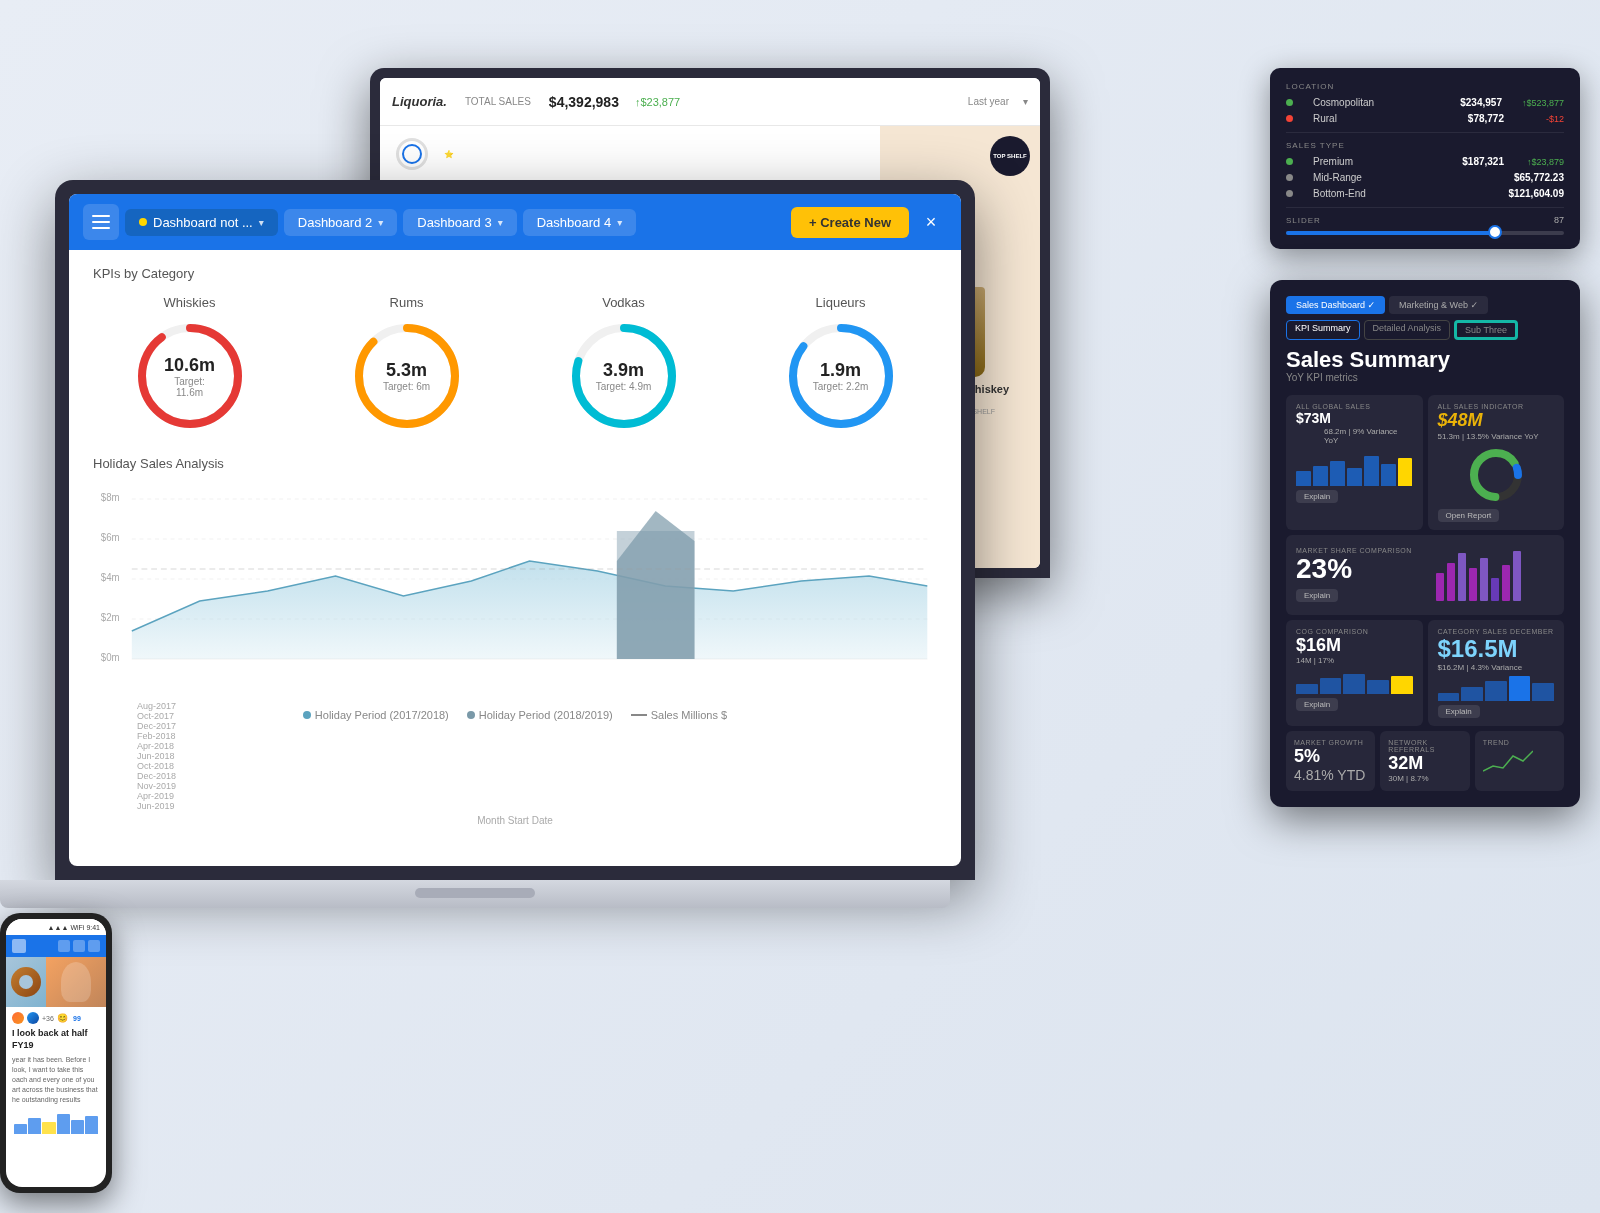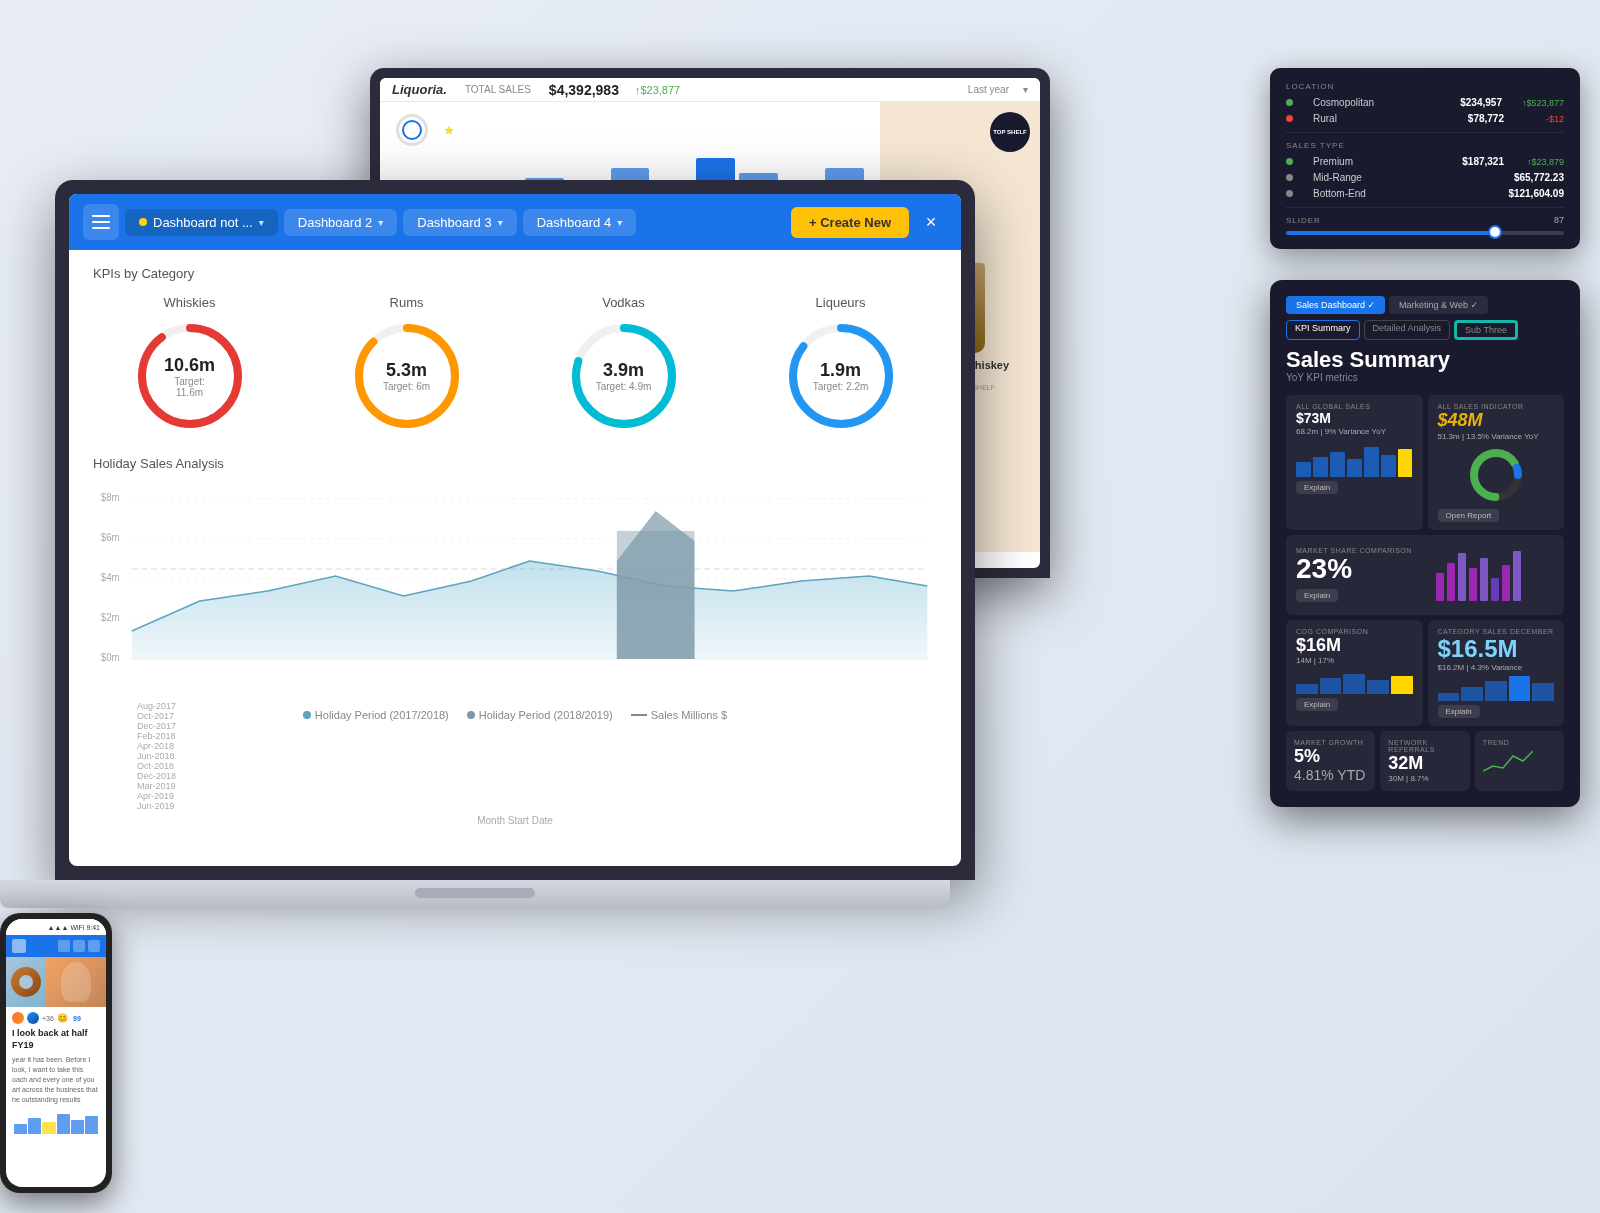--- a/index.html
+++ b/index.html
@@ -210,21 +210,21 @@
       width: 620px;
       height: 480px;
       background: #1e1e2e;
       border-radius: 14px 14px 0 0;
       box-shadow: 0 16px 50px rgba(0,0,0,0.5);
       overflow: hidden;
     }
 
     
     .liquor-nav {
-      height: 24px;
+      height: 48px;
       background: #fff;
       border-bottom: 1px solid #e8e8e8;
       display: flex;
       align-items: center;
       padding: 0 12px;
       gap: 10px;
     }
     .liquor-logo {
       font-size: 13px;
       font-weight: 700;
@@ -764,21 +764,21 @@
           
           <div style="display:flex;justify-content:space-between;padding:0 40px 0 44px;font-size:9px;color:#aaa;margin-top:-4px;flex-direction:column;">
             <span>Aug-2017</span>
               <span>Oct-2017</span>
               <span>Dec-2017</span>
               <span>Feb-2018</span>
               <span>Apr-2018</span>
               <span>Jun-2018</span>
               <span>Oct-2018</span>
               <span>Dec-2018</span>
-              <span>Mar-2019</span>
+              <span>Nov-2019</span>
               <span>Apr-2019</span>
               <span>Jun-2019</span>
           </div>
           <div style="text-align:center;font-size:10px;color:#aaa;margin-top:4px;">Month Start Date</div>
         </div>
         <div class="chart-legend">
           <span><span class="legend-dot" style="background:#5ba3bf;"></span><span>Holiday Period (2017/2018)</span></span>
           <span><span class="legend-dot" style="background:#7a99a8;"></span><span>Holiday Period (2018/2019)</span></span>
           <span><span class="legend-dot" style="background:#888;width:16px;height:2px;border-radius:0;display:inline-block;vertical-align:middle;margin-bottom:2px;"></span><span>Sales Millions $</span></span>
         </div>
@@ -804,21 +804,21 @@
   </div>
 
   <div class="sales-summary-title">Sales Summary</div>
   <div class="sales-summary-subtitle">YoY KPI metrics</div>
 
   <div style="display:grid;grid-template-columns:1fr 1fr;gap:5px;">
 
     <div style="background:rgba(255,255,255,0.06);border-radius:6px;padding:8px 10px;">
       <div style="font-size:7px;color:#888;text-transform:uppercase;letter-spacing:0.5px;">ALL GLOBAL SALES</div>
       <div style="font-size:14px;font-weight:700;color:#fff;line-height:1.2;">$73M</div>
-      <div style="font-size:8px;color:#aaa;">68.2m | 9% Variance YoY</div>
+      <div style="font-size:8px;color:#aaa;margin-left:28px;">68.2m | 9% Variance YoY</div>
 
       <div style="display:flex;align-items:flex-end;gap:2px;height:35px;margin-top:6px;">
         <div style="flex:1;height:15px;background:#1a73e8;border-radius:1px 1px 0 0;opacity:0.7;"></div>
         <div style="flex:1;height:20px;background:#1a73e8;border-radius:1px 1px 0 0;opacity:0.7;"></div>
         <div style="flex:1;height:25px;background:#1a73e8;border-radius:1px 1px 0 0;opacity:0.7;"></div>
         <div style="flex:1;height:18px;background:#1a73e8;border-radius:1px 1px 0 0;opacity:0.7;"></div>
         <div style="flex:1;height:30px;background:#1a73e8;border-radius:1px 1px 0 0;opacity:0.7;"></div>
         <div style="flex:1;height:22px;background:#1a73e8;border-radius:1px 1px 0 0;opacity:0.7;"></div>
         <div style="flex:1;height:28px;background:#ffd600;border-radius:1px 1px 0 0;"></div>
       </div>

